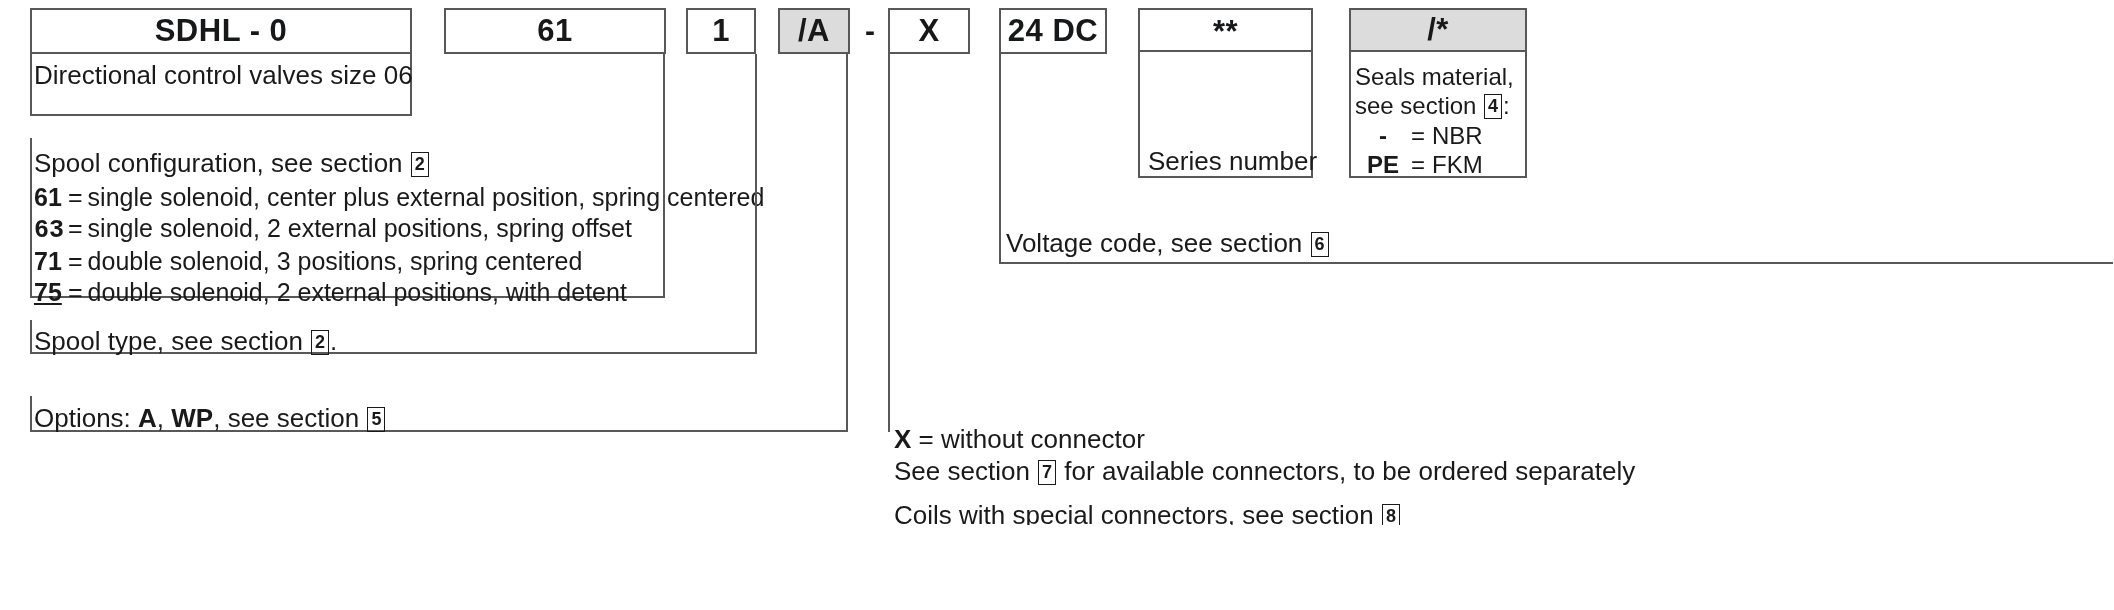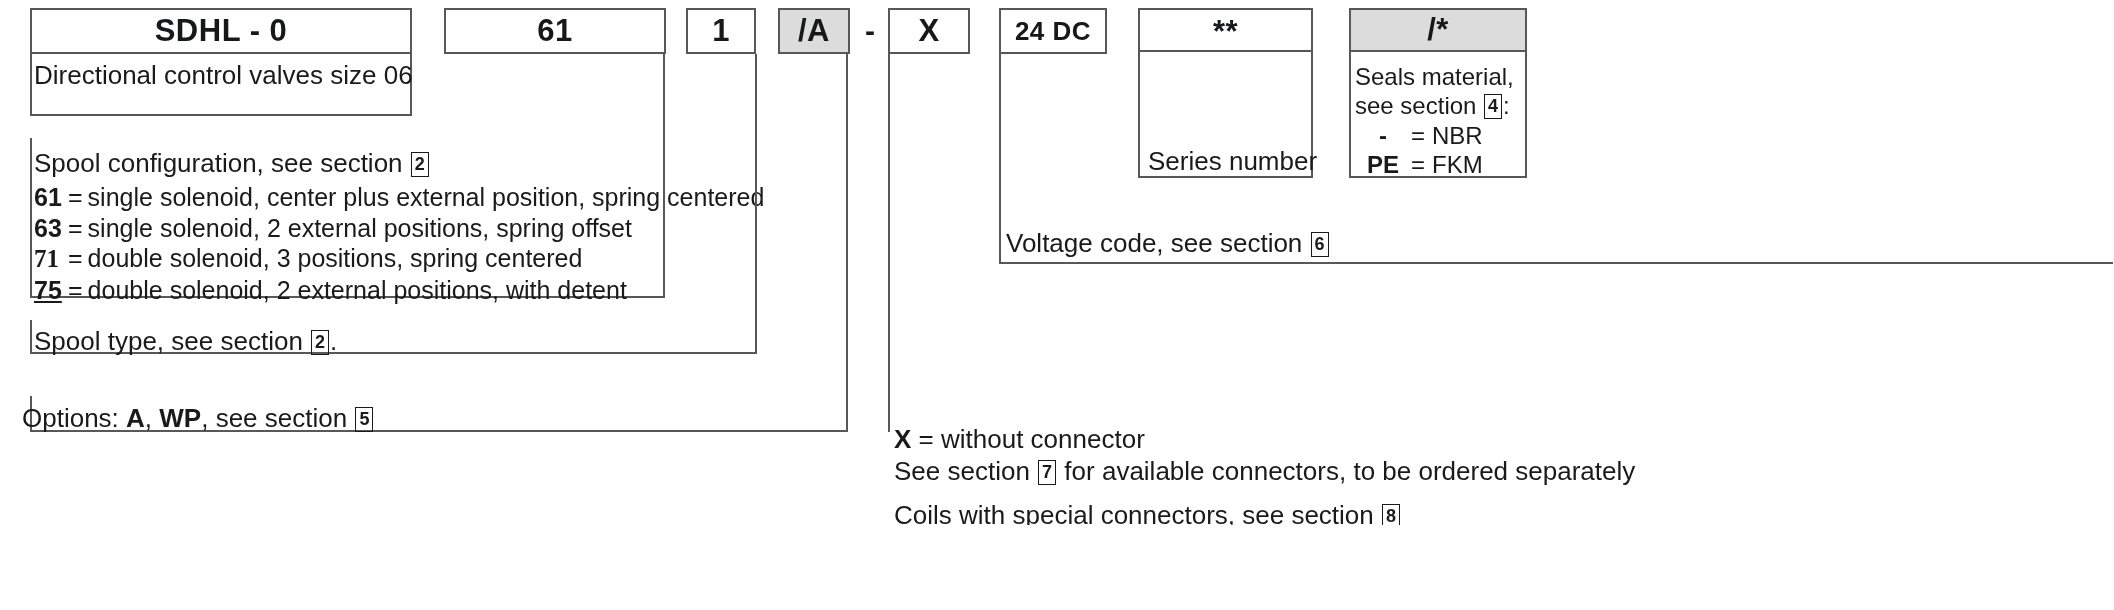--- a/index.html
+++ b/index.html
@@ -133,21 +133,21 @@
   </div>
 
   <div class="dash-sep" style="left:856px; top:8px; width:28px; height:46px; font-size:30px;">
     <span>-</span>
   </div>
 
   <div class="code-box" style="left:888px; top:8px; width:82px; height:46px; font-size:31px;">
     <span>X</span>
   </div>
 
-  <div class="code-box" style="left:999px; top:8px; width:108px; height:46px; font-size:26px;">
+  <div class="code-box" style="left:999px; top:8px; width:108px; height:46px; font-size:31px;">
     <span>24 DC</span>
   </div>
 
   <div class="code-box tall-label" style="left:1138px; top:8px; width:175px; height:44px; font-size:31px;">
     <span>**</span>
   </div>
 
   <div class="code-box shaded" style="left:1349px; top:8px; width:178px; height:44px; font-size:31px;">
     <span>/*</span>
   </div>
@@ -169,26 +169,26 @@
     <span class="secnum">2</span>
   </div>
 
   <div class="ann f25" style="left:34px; top:182px;">
     <div class="kv-row">
       <span class="kv-key" style="width:30px;">61</span>
       <span class="kv-eq">=</span>
       <span class="kv-val">single solenoid, center plus external position, spring centered</span>
     </div>
     <div class="kv-row">
-      <span class="kv-key" style="width:30px;">63</span>
+      <span class="kv-key" style="width:30px;font-family:Liberation Mono, monospace;">63</span>
       <span class="kv-eq">=</span>
       <span class="kv-val">single solenoid, 2 external positions, spring offset</span>
     </div>
     <div class="kv-row">
-      <span class="kv-key" style="width:30px;font-family:Liberation Serif, serif;">71</span>
+      <span class="kv-key" style="width:30px;">71</span>
       <span class="kv-eq">=</span>
       <span class="kv-val">double solenoid, 3 positions, spring centered</span>
     </div>
     <div class="kv-row">
       <span class="kv-key" style="width:30px;text-decoration:underline;">75</span>
       <span class="kv-eq">=</span>
       <span class="kv-val">double solenoid, 2 external positions, with detent</span>
     </div>
   </div>
 
@@ -198,21 +198,21 @@
 
   <div class="ann f26" style="left:34px; top:326px;">
     <span>Spool type, see section</span>
     <span class="secnum">2</span><span>.</span>
   </div>
 
   <div class="vline" style="left:846px; top:54px; height:378px;"></div>
   <div class="hline" style="left:30px; top:430px; width:818px;"></div>
   <div class="vline" style="left:30px; top:396px; height:36px;"></div>
 
-  <div class="ann f26" style="left:22px; top:403px;">
+  <div class="ann f26" style="left:34px; top:403px;">
     <span>Options:</span>
     <span class="b">A</span><span>,</span>
     <span class="b">WP</span><span>, see section</span>
     <span class="secnum">5</span>
   </div>
 
   <div class="vline" style="left:888px; top:54px; height:378px;"></div>
   <div class="hline" style="left:888px; top:430px; width:2px;"></div>
 
   <div class="ann f26" style="left:894px; top:424px;">

